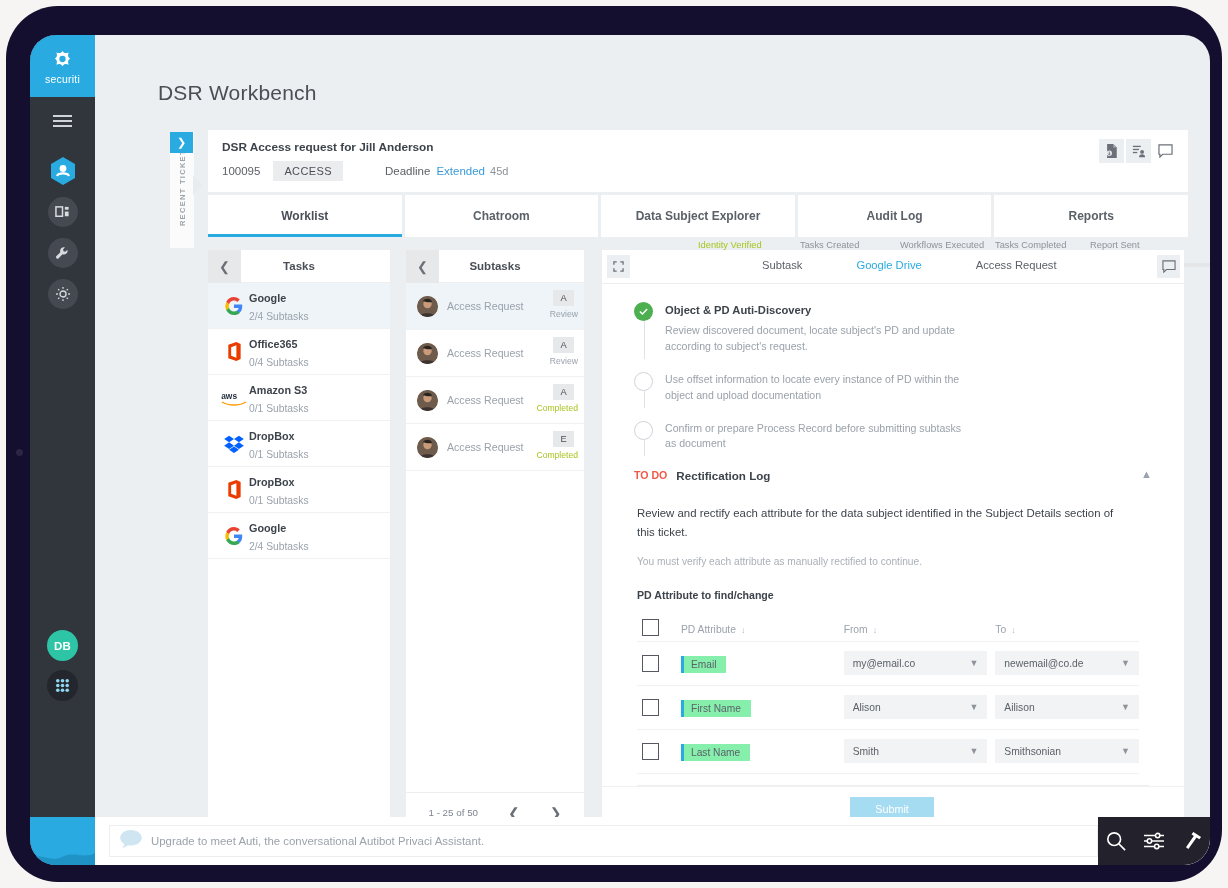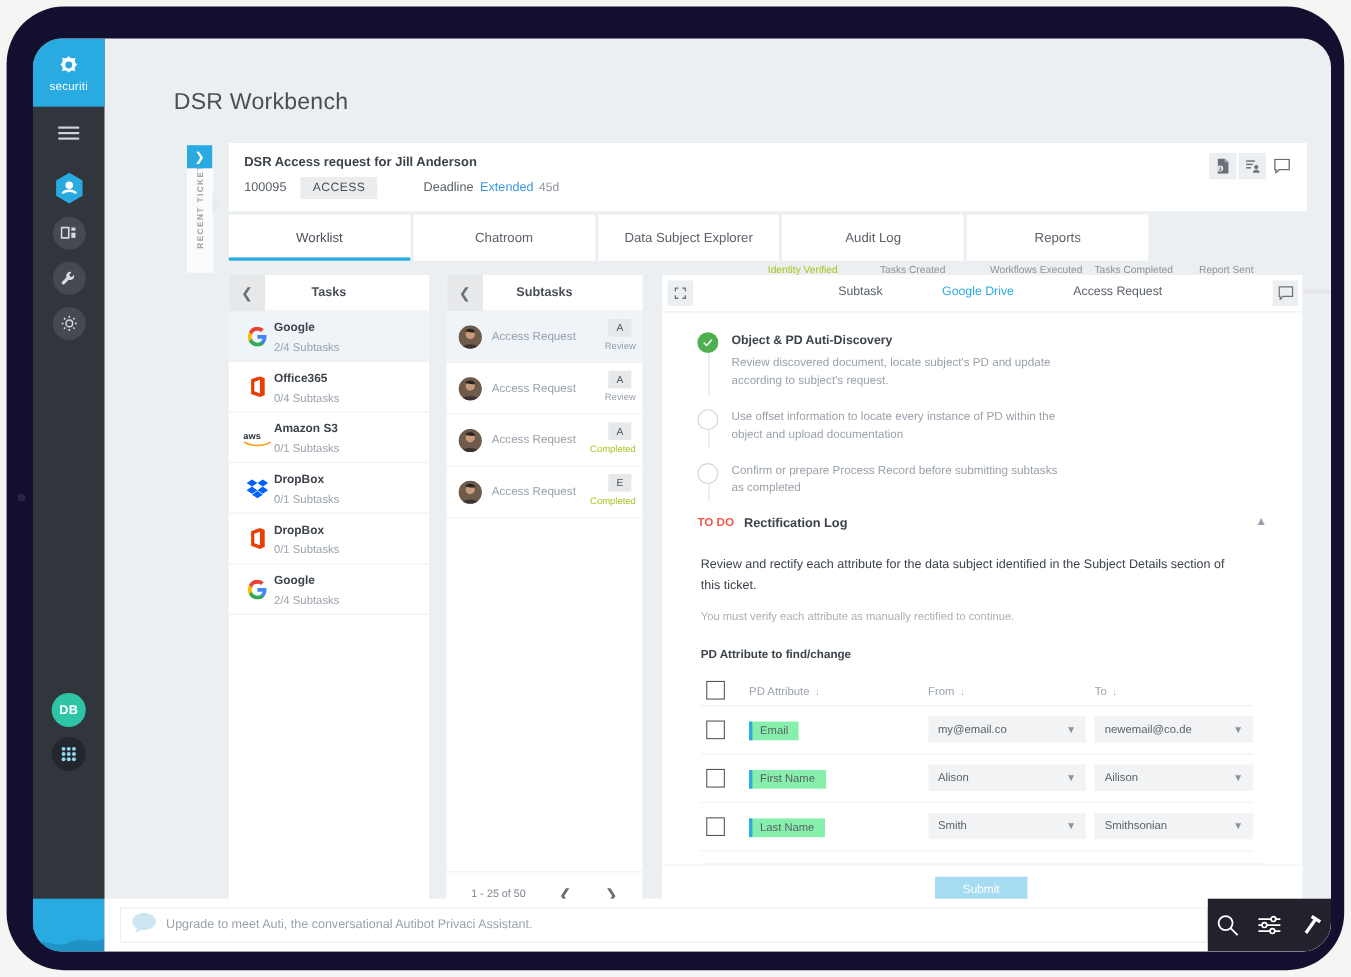--- a/index.html
+++ b/index.html
@@ -151,21 +151,21 @@
   #hdr-icons { position: absolute; right: 10px; top: 9px; display: flex; gap: 2px; }
   #hdr-icons .hi {
     width: 25px; height: 24px; display: flex; align-items: center; justify-content: center;
     color: #6b7078; background: #eceff1; cursor: pointer;
   }
   #hdr-icons .hi.plain { background: transparent; }
 
   
   #tabs {
     position: absolute; left: 178px; top: 160px;
-    width: 836px; height: 42px; display: flex; gap: 3px;
+    width: 980px; height: 42px; display: flex; gap: 3px; font-weight: bold;
   }
   .tab {
     flex: 1; background: #fff; display: flex; align-items: center; justify-content: center;
     font-size: 12px; color: #5b6168; cursor: pointer; position: relative;
   }
   .tab.active { color: #4a4f57; }
   .tab.active::after {
     content: ""; position: absolute; left: 0; right: 0; bottom: 0;
     height: 3px; background: #29abe2;
   }
@@ -698,21 +698,21 @@
 
           <div class="step" style="margin-top:17px">
             <span class="bullet todo"></span>
             <span class="line"></span>
             <div class="desc">Use offset information to locate every instance of PD within the object and upload documentation</div>
           </div>
 
           <div class="step" style="margin-top:17px">
             <span class="bullet todo"></span>
             <span class="line"></span>
-            <div class="desc">Confirm or prepare Process Record before submitting subtasks as completed</div>
+            <div class="desc">Confirm or prepare Process Record before submitting subtasks as document</div>
           </div>
 
           <div id="rect-section">
             <div id="rect-header">
               <span class="todo-tag">TO DO</span>
               <span class="ttl">Rectification Log</span>
               <span class="chev">▲</span>
             </div>
 
             <div id="rect-body">

